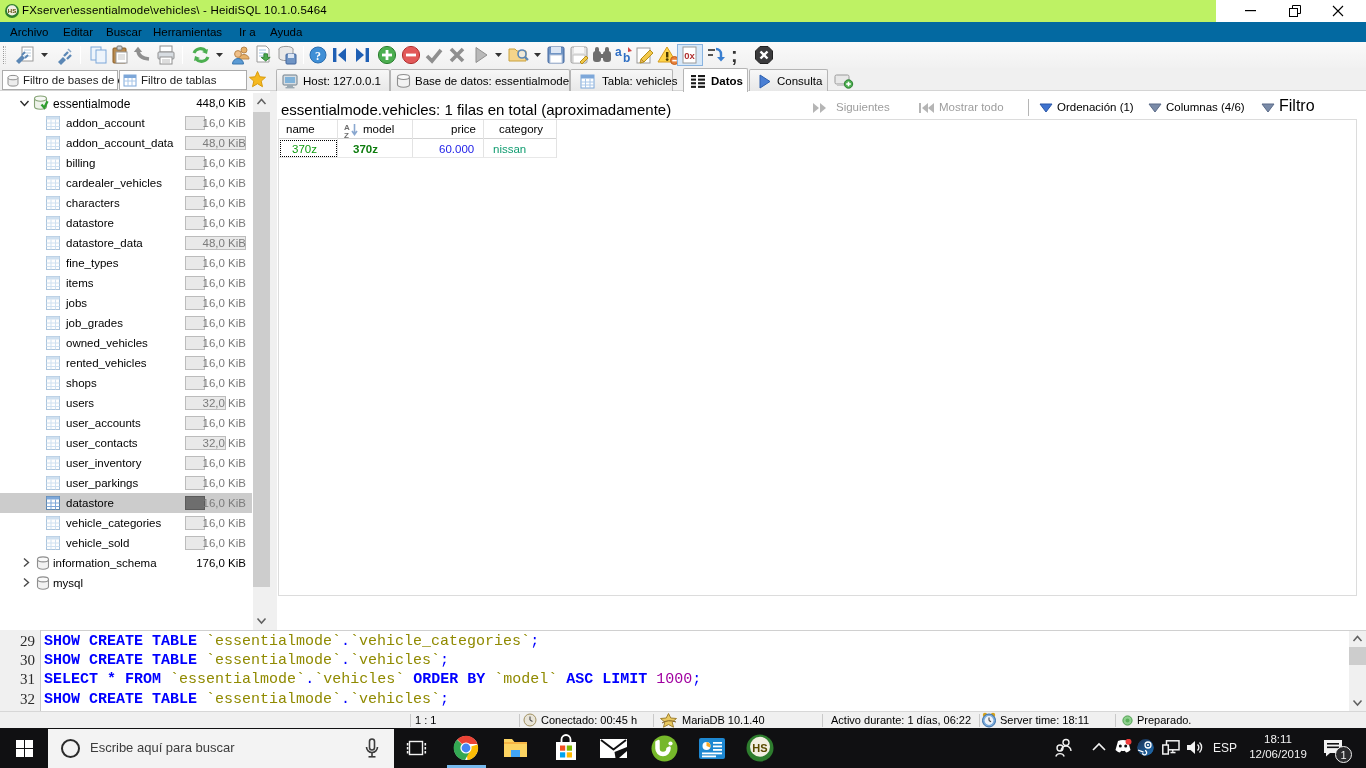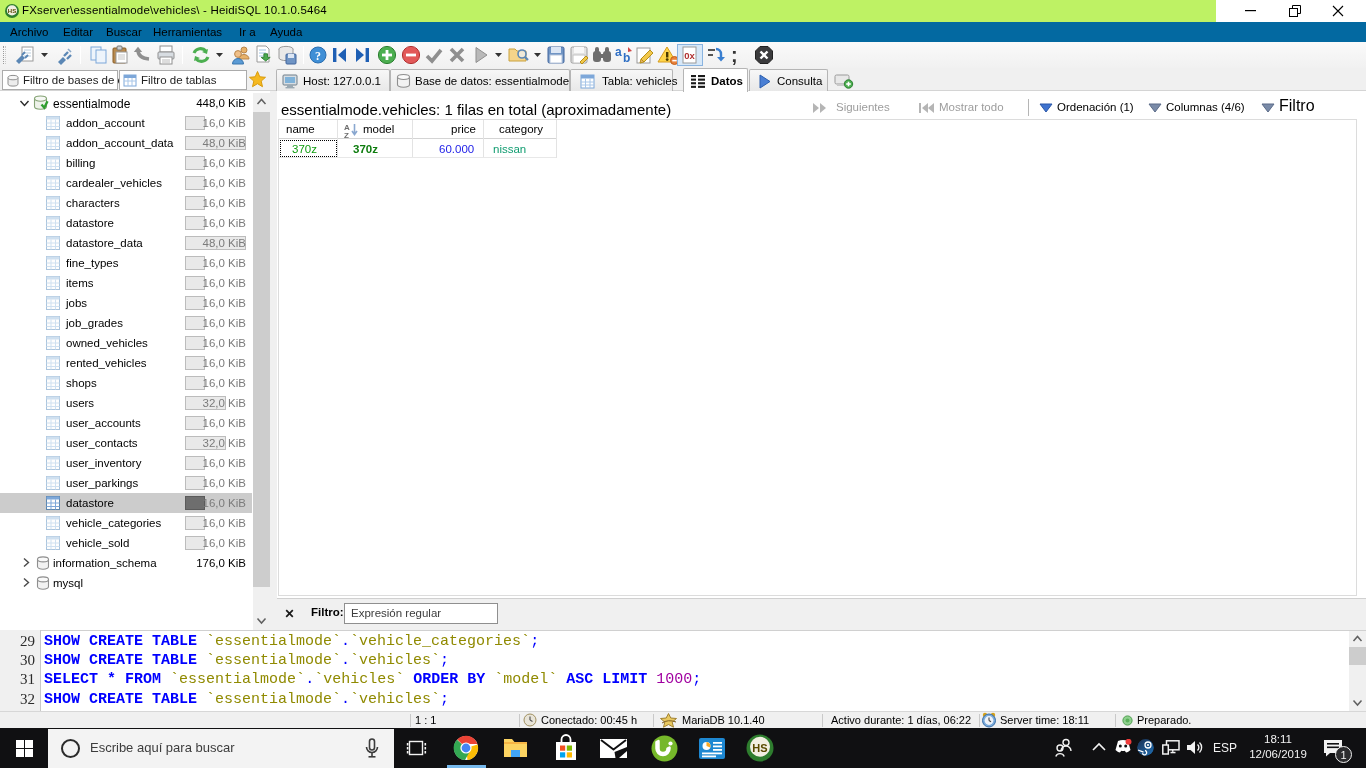--- a/index.html
+++ b/index.html
@@ -740,29 +740,20 @@
     <div class="abs" style="left:172px;top:3px;font-size:11.5px;color:#000">price</div>
     <div class="abs" style="left:220px;top:3px;font-size:11.5px;color:#000">category</div>
 
     <div class="abs" style="left:1px;top:20px;width:57px;height:17px;border:1px dotted #000"></div>
     <div class="abs" style="left:13px;top:23px;font-size:11.5px;color:#109c10">370z</div>
     <div class="abs" style="left:74px;top:23px;font-size:11.5px;color:#0e7c0e;font-weight:bold">370z</div>
     <div class="abs" style="left:160px;top:23px;font-size:11.5px;color:#2222e8">60.000</div>
     <div class="abs" style="left:214px;top:23px;font-size:11.5px;color:#109c70">nissan</div>
   </div>
 
-  <div class="abs" style="left:0px;top:507px;width:1089px;height:32px;background:#f0f0f0;border-top:1px solid #d0d0d0">
-    <svg class="abs" style="left:8px;top:10px" width="9" height="9" viewBox="0 0 9 9">
-          <path d="M1.2 1.2 L7.8 7.8 M7.8 1.2 L1.2 7.8" stroke="#1a1a1a" stroke-width="1.7"></path>
-        </svg>
-    <div class="abs" style="left:34px;top:7px;font-size:11.5px;color:#000;font-weight:bold">Filtro:</div>
-    <div class="abs" style="left:67px;top:4px;width:154px;height:21px;background:#fff;border:1px solid #8f8f8f">
-      <div class="abs" style="left:6px;top:3px;font-size:11.5px;color:#3c3c3c">Expresión regular</div>
-    </div>
-  </div>
 </div>
 
 <div id="sqllog" class="abs"></div>
 <div id="gutter" class="abs"></div>
 <div id="sqllines" class="abs">
   <div class="lnum" style="top:633px;left:20px">29</div>
   <div class="lnum" style="top:652px;left:20px">30</div>
   <div class="lnum" style="top:671px;left:20px">31</div>
   <div class="lnum" style="top:691px;left:20px">32</div>
   <div class="sline" style="top:633px"><span class="kw">SHOW CREATE TABLE</span> <span class="id">`essentialmode`</span><span class="pu">.</span><span class="id">`vehicle_categories`</span><span class="pu">;</span></div>

